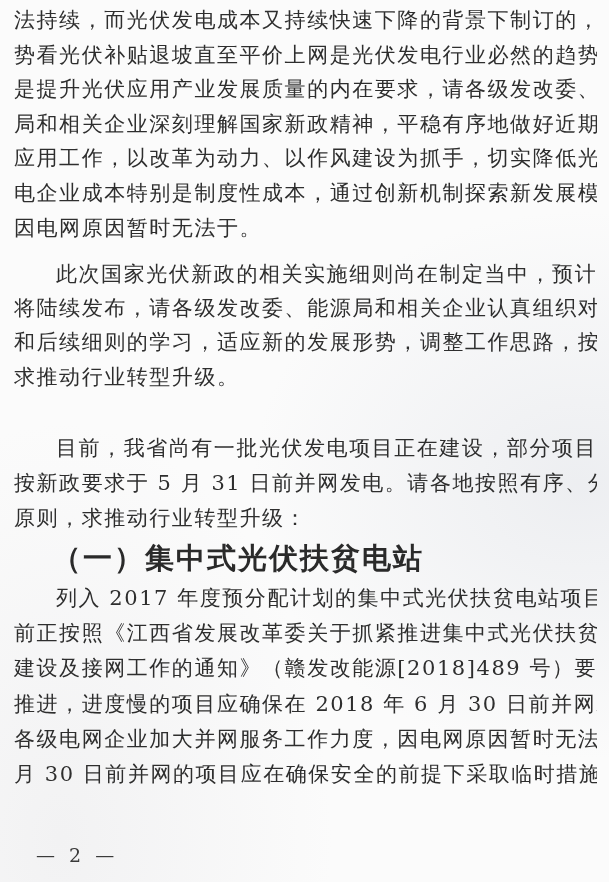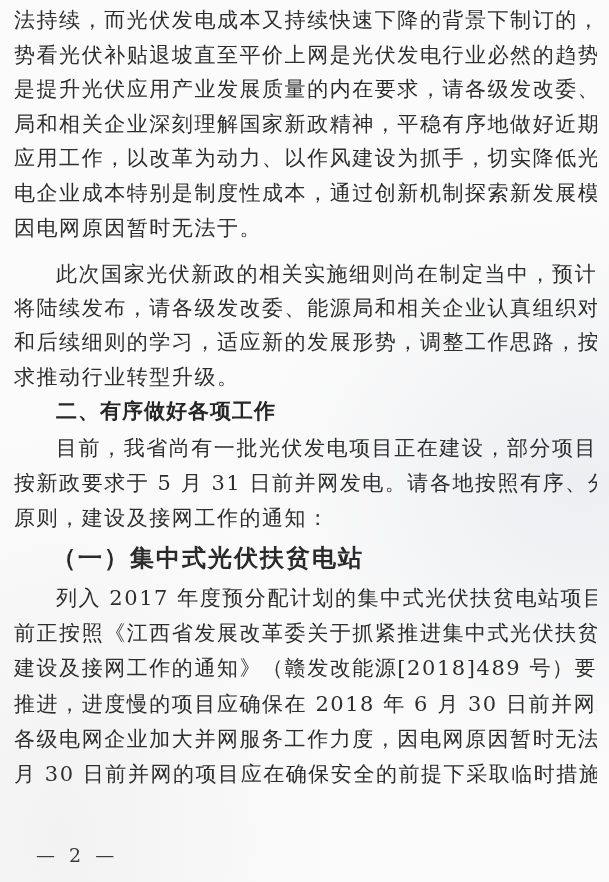--- a/index.html
+++ b/index.html
@@ -50,21 +50,21 @@
     font-size: 21px;
     line-height: 26px;
     font-family: "DejaVu Sans", "Liberation Sans", sans-serif;
     font-weight: bold;
     letter-spacing: 1px;
     color: #262626;
   }
   .subheading {
     position: absolute;
     left: 52px;
-    font-size: 24px;
+    font-size: 29px;
     line-height: 26px;
     font-family: "DejaVu Sans", "Liberation Sans", sans-serif;
     font-weight: bold;
     letter-spacing: 2px;
     color: #2a2a2a;
   }
   .page-number {
     position: absolute;
     left: 36px;
     top: 843px;
@@ -89,26 +89,25 @@
     <div class="line last" style="top:215px">因电网原因暂时无法于。</div>
   </div>
 
   <div>
     <div class="line indent" style="top:261px">此次国家光伏新政的相关实施细则尚在制定当中，预计近期</div>
     <div class="line" style="top:295px">将陆续发布，请各级发改委、能源局和相关企业认真组织对新政</div>
     <div class="line" style="top:329px">和后续细则的学习，适应新的发展形势，调整工作思路，按新要</div>
     <div class="line last" style="top:364px">求推动行业转型升级。</div>
   </div>
 
-  <div class="heading" style="top:398px">二、有序做好各项工作</div>
 
   <div>
     <div class="line indent" style="top:435px">目前，我省尚有一批光伏发电项目正在建设，部分项目无法</div>
     <div class="line" style="top:470px">按新政要求于 5 月 31 日前并网发电。请各地按照有序、分类的</div>
-    <div class="line last" style="top:505px">原则，建设及接网工作的通知：</div>
+    <div class="line last" style="top:505px">原则，求推动行业转型升级：</div>
   </div>
 
   <div class="subheading" style="top:545px">（一）集中式光伏扶贫电站</div>
 
   <div>
     <div class="line indent" style="top:585px">列入 2017 年度预分配计划的集中式光伏扶贫电站项目，目</div>
     <div class="line" style="top:620px">前正按照《江西省发展改革委关于抓紧推进集中式光伏扶贫电站</div>
     <div class="line" style="top:655px">建设及接网工作的通知》（赣发改能源[2018]489 号）要求抓紧</div>
     <div class="line" style="top:691px">推进，进度慢的项目应确保在 2018 年 6 月 30 日前并网发电。请</div>
     <div class="line" style="top:726px">各级电网企业加大并网服务工作力度，因电网原因暂时无法于 6</div>

